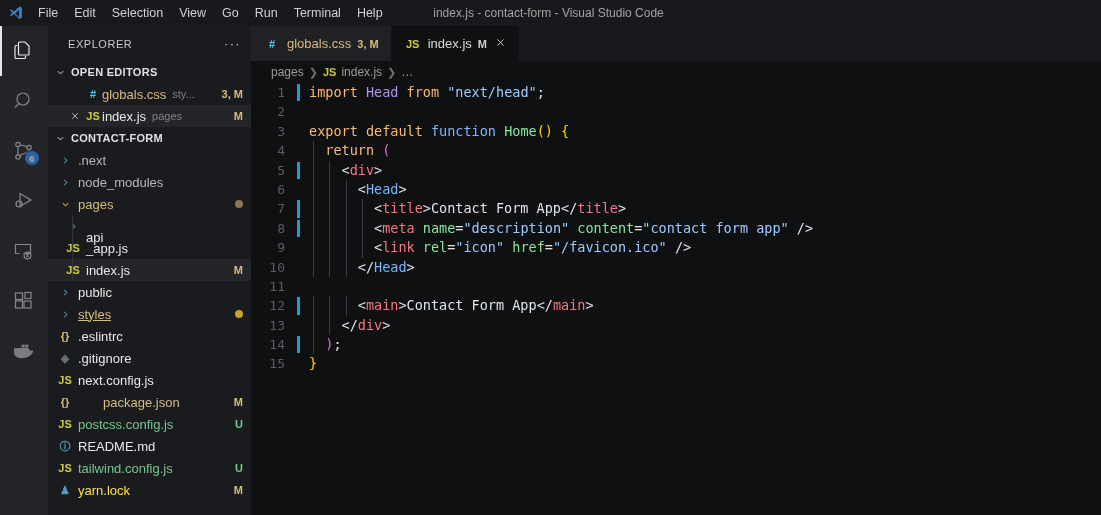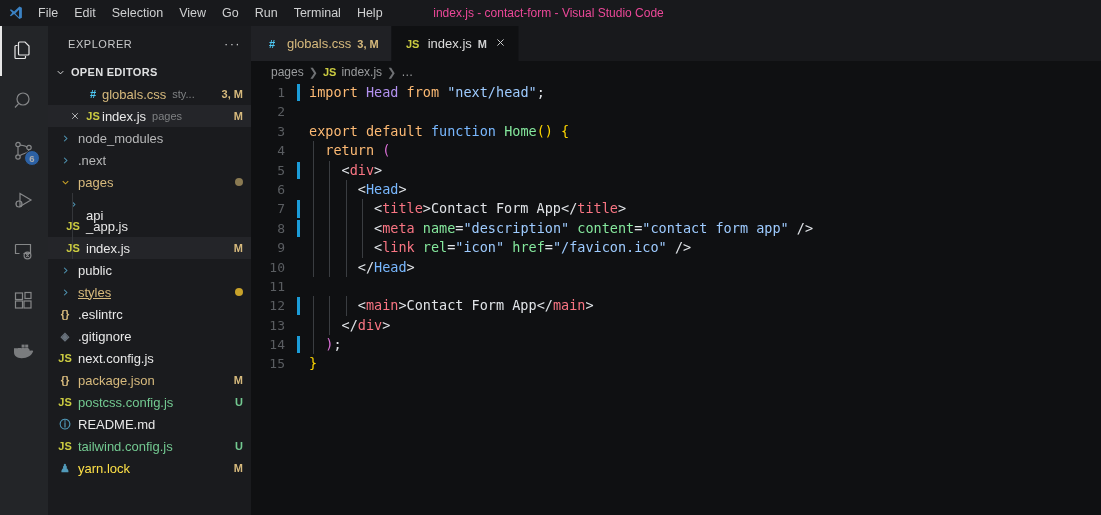--- a/index.html
+++ b/index.html
@@ -20,21 +20,21 @@
   }
   .vslogo { width: 30px; display: flex; align-items: center; justify-content: center; }
   .vslogo svg { display: block; }
   .menubar { display: flex; align-items: center; height: 100%; }
   .menu-item {
     color: #cfd0d1; font-size: 12.5px; padding: 0 8px; line-height: 26px;
     white-space: nowrap; cursor: default;
   }
   .win-title {
     position: absolute; left: 0; right: 4px; text-align: center;
-    color: #ec4899; font-size: 12px; pointer-events: none;
+    color: #a3a3a3; font-size: 12px; pointer-events: none;
   }
 
   
   .body { flex: 1; display: flex; min-height: 0; }
 
   
   .activitybar {
     width: 48px; min-width: 48px; background: #232528;
     display: flex; flex-direction: column; align-items: center;
   }
@@ -266,39 +266,47 @@
           <svg width="10" height="10" viewBox="0 0 16 16" fill="none" stroke="#c5c6c7" stroke-width="1.4">
               <path d="M3.5 3.5l9 9M12.5 3.5l-9 9"></path>
             </svg>
         </span>
         <span class="ficon" style="color:#cbcb41">JS</span>
         <span class="label" style="color:#e8e8e8">index.js</span>
         <span class="sub">pages</span>
         <span class="mark" style="color:#d7ba7d">M</span>
       </div>
 
+      <div class="sec-header">
+        <span class="chev">
+          <svg width="11" height="11" viewBox="0 0 16 16" fill="none" stroke="#dfe0e1" stroke-width="1.4">
+              <path d="M4 6l4 4 4-4"></path>
+            </svg>
+        </span>
+        <span class="sec-label">CONTACT-FORM</span>
+      </div>
 
       <div id="tree">
           <div class="row">
             <span class="indent" style="width: 8px; flex: 0 0 8px;"></span>
             <span class="ficon">
               <svg width="11" height="11" viewBox="0 0 16 16" fill="none" stroke="#519aba" stroke-width="1.5">
                 <path d="M6 4l4 4-4 4"></path>
               </svg>
             </span>
-            <span class="label" style="color: rgb(182, 183, 184); padding-left: 4px;">node_modules</span>
+            <span class="label" style="color: rgb(182, 183, 184); padding-left: 4px;">.next</span>
           </div>
           <div class="row">
             <span class="indent" style="width: 8px; flex: 0 0 8px;"></span>
             <span class="ficon">
               <svg width="11" height="11" viewBox="0 0 16 16" fill="none" stroke="#519aba" stroke-width="1.5">
                 <path d="M6 4l4 4-4 4"></path>
               </svg>
             </span>
-            <span class="label" style="color: rgb(182, 183, 184); padding-left: 4px;">.next</span>
+            <span class="label" style="color: rgb(182, 183, 184); padding-left: 4px;">node_modules</span>
           </div>
           <div class="row">
             <span class="indent" style="width: 8px; flex: 0 0 8px;"></span>
             <span class="ficon">
               <svg width="11" height="11" viewBox="0 0 16 16" fill="none" stroke="#c9a227" stroke-width="1.5">
                 <path d="M4 6l4 4 4-4"></path>
               </svg>
             </span>
             <span class="label" style="color: rgb(215, 186, 125); padding-left: 4px;">pages</span>
             <span class="dot" style="background: rgb(138, 122, 82);"></span>
@@ -356,21 +364,21 @@
             <span class="label" style="color: rgb(232, 232, 232); padding-left: 4px;">.gitignore</span>
           </div>
           <div class="row">
             <span class="indent" style="width: 8px; flex: 0 0 8px;"></span>
             <span class="ficon" style="color: rgb(203, 203, 65);">JS</span>
             <span class="label" style="color: rgb(232, 232, 232); padding-left: 4px;">next.config.js</span>
           </div>
           <div class="row">
             <span class="indent" style="width: 8px; flex: 0 0 8px;"></span>
             <span class="ficon" style="color: rgb(215, 186, 125);">{}</span>
-            <span class="label" style="color: rgb(215, 186, 125); padding-left: 4px;">package.json</span>
+            <span class="label" style="color: rgb(215, 186, 125); padding-left: 4px; margin-left: 25px;">package.json</span>
             <span class="mark" style="color: rgb(215, 186, 125);">M</span>
           </div>
           <div class="row">
             <span class="indent" style="width: 8px; flex: 0 0 8px;"></span>
             <span class="ficon" style="color: rgb(203, 203, 65);">JS</span>
             <span class="label" style="color: rgb(115, 201, 145); padding-left: 4px;">postcss.config.js</span>
             <span class="mark" style="color: rgb(115, 201, 145);">U</span>
           </div>
           <div class="row">
             <span class="indent" style="width: 8px; flex: 0 0 8px;"></span>

